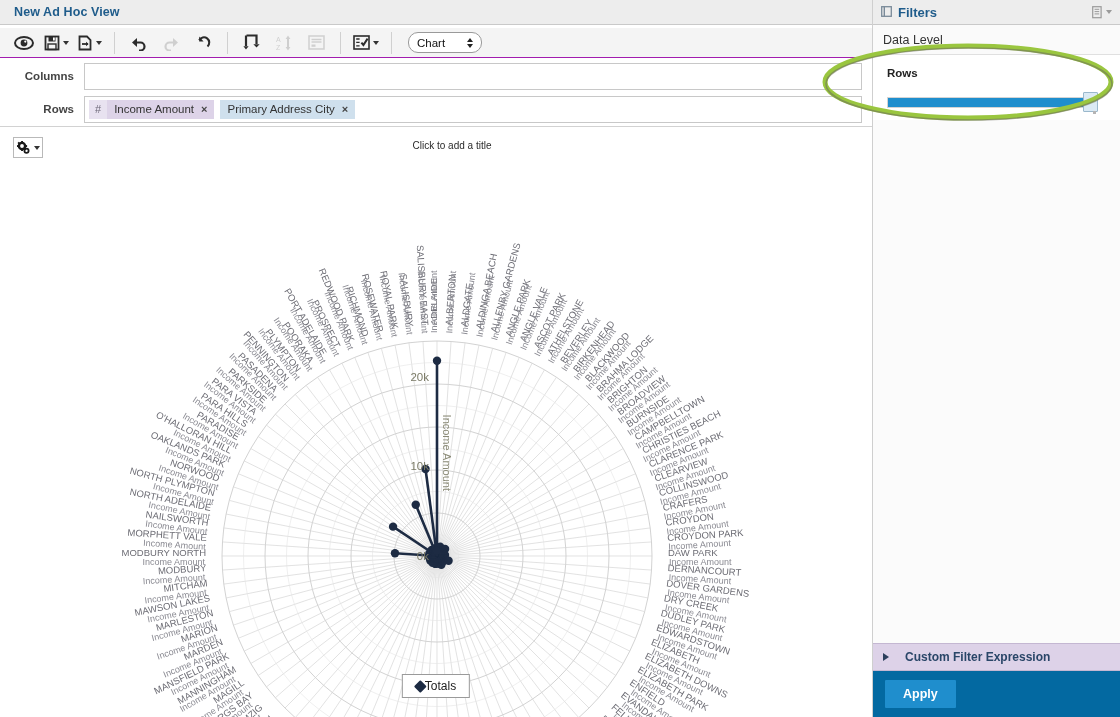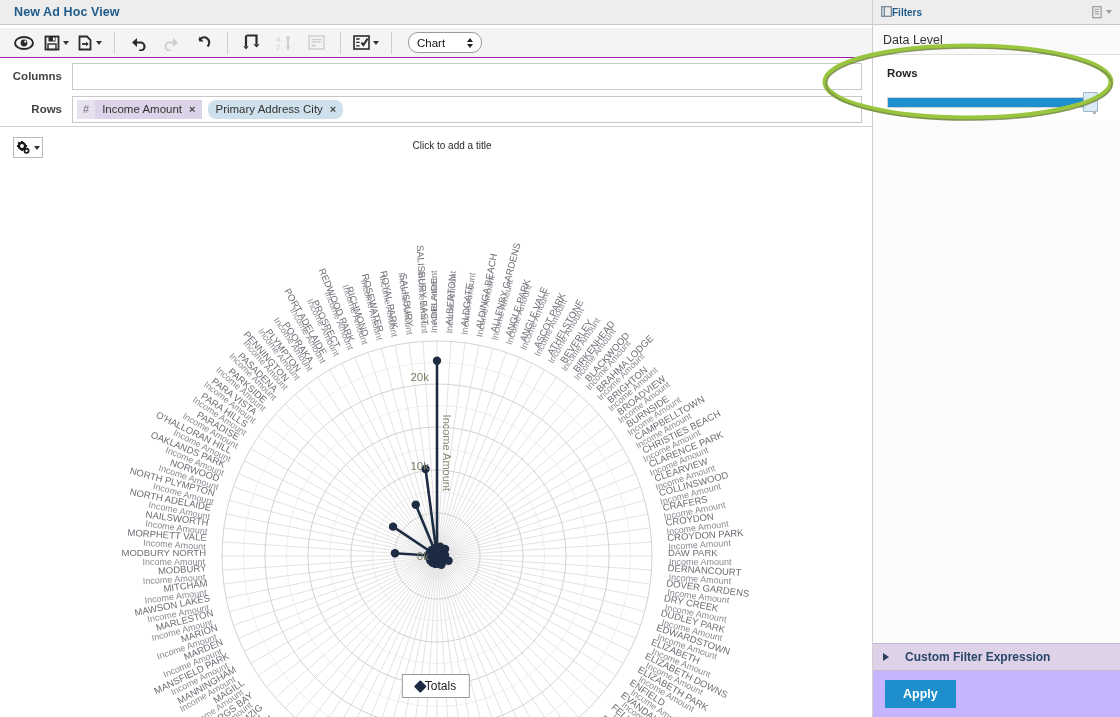--- a/index.html
+++ b/index.html
@@ -60,41 +60,42 @@
     display: block; width: 0; height: 0;
     border-left: 3px solid transparent; border-right: 3px solid transparent;
   }
   .select-arrows i.up { border-bottom: 4px solid #222; }
   .select-arrows i.dn { border-top: 4px solid #222; }
 
   
   .shelves {
     position: absolute; left: 0; top: 58px; width: 872px; height: 68px;
     background: #ffffff;
+    padding-left: 12px;
   }
   .shelf { display: flex; align-items: center; height: 30px; margin-top: 3px; }
   .shelf-label {
     width: 72px; text-align: right; padding-right: 10px;
     font-size: 11.5px; font-weight: bold; color: #444;
   }
   .shelf-box {
     flex: 1; height: 27px; margin-right: 10px;
     border: 1px solid #c8c8c8; background: #fff;
     display: flex; align-items: center; padding: 0 4px; gap: 6px;
   }
   .chip {
     display: inline-flex; align-items: center; height: 19px;
     font-size: 11.5px; color: #333; padding: 0 7px; white-space: nowrap;
     cursor: pointer;
   }
   .chip .chip-x { margin-left: 7px; font-size: 11px; color: #444; font-weight: bold; }
   .chip-measure { background: #ddd3e8; }
   .chip-hash { background: #e8e2f0; color: #6f6a7a; padding: 0 6px; height: 19px;
                display: inline-flex; align-items: center; font-size: 11px; }
-  .chip-dim { background: #cfe0ed; border-radius: 8px; }
+  .chip-dim { background: #cfe0ed; }
   .chip-pair { display: inline-flex; align-items: stretch; }
 
   .shelf-divider {
     position: absolute; left: 0; top: 126px; width: 872px;
     border-bottom: 1px solid #d2d2d2;
   }
 
   
   .canvas {
     position: absolute; left: 0; top: 127px; width: 872px; height: 590px;
@@ -127,22 +128,22 @@
   .sidebar {
     position: absolute; left: 872px; top: 0; width: 248px; height: 717px;
     background: #fbfbfb; border-left: 1px solid #cfcfcf;
   }
   .side-head {
     height: 25px; background: #ededed; border-bottom: 1px solid #c9c9c9;
     display: flex; align-items: center; justify-content: space-between;
     padding: 0 8px 0 8px;
   }
   .side-head .st {
-    font-size: 10px; font-weight: bold; color: #1f5c8b;
-    display: flex; align-items: center; 
+    font-size: 13px; font-weight: bold; color: #1f5c8b;
+    display: flex; align-items: center; gap: 6px;
   }
   .side-row {
     height: 30px; background: #fafafa; border-bottom: 1px solid #e0e0e0;
     display: flex; align-items: center; padding-left: 10px;
     font-size: 12.5px; color: #333;
   }
   .filter-block { padding: 12px 14px 6px 14px; background: #fff; }
   .filter-block .flabel { font-size: 11.5px; font-weight: bold; color: #222; }
   .slider-wrap { position: relative; margin-top: 13px; height: 22px; }
   .slider-rail {
@@ -168,21 +169,21 @@
     display: flex; align-items: center; padding-left: 10px; gap: 16px;
     cursor: pointer;
   }
   .cfe .tri {
     width: 0; height: 0;
     border-top: 4.5px solid transparent; border-bottom: 4.5px solid transparent;
     border-left: 6px solid #2c3f5c;
   }
   .cfe .cfe-label { font-size: 12px; font-weight: bold; color: #2a4668; }
   .apply-wrap { position: absolute; left: 0; bottom: 0; width: 247px; height: 46px;
-                background: #c4b5fd; display: flex; align-items: center; padding-left: 12px; }
+                background: #0369a1; display: flex; align-items: center; padding-left: 12px; }
   .apply-btn {
     background: #1f8ecd; color: #fff; border: none;
     font-family: "Liberation Sans", sans-serif;
     font-size: 12.5px; font-weight: bold;
     padding: 7px 18px; cursor: pointer; border-radius: 1px;
   }
 
   
   .annot { position: absolute; left: 820px; top: 42px; pointer-events: none; }
 </style>

